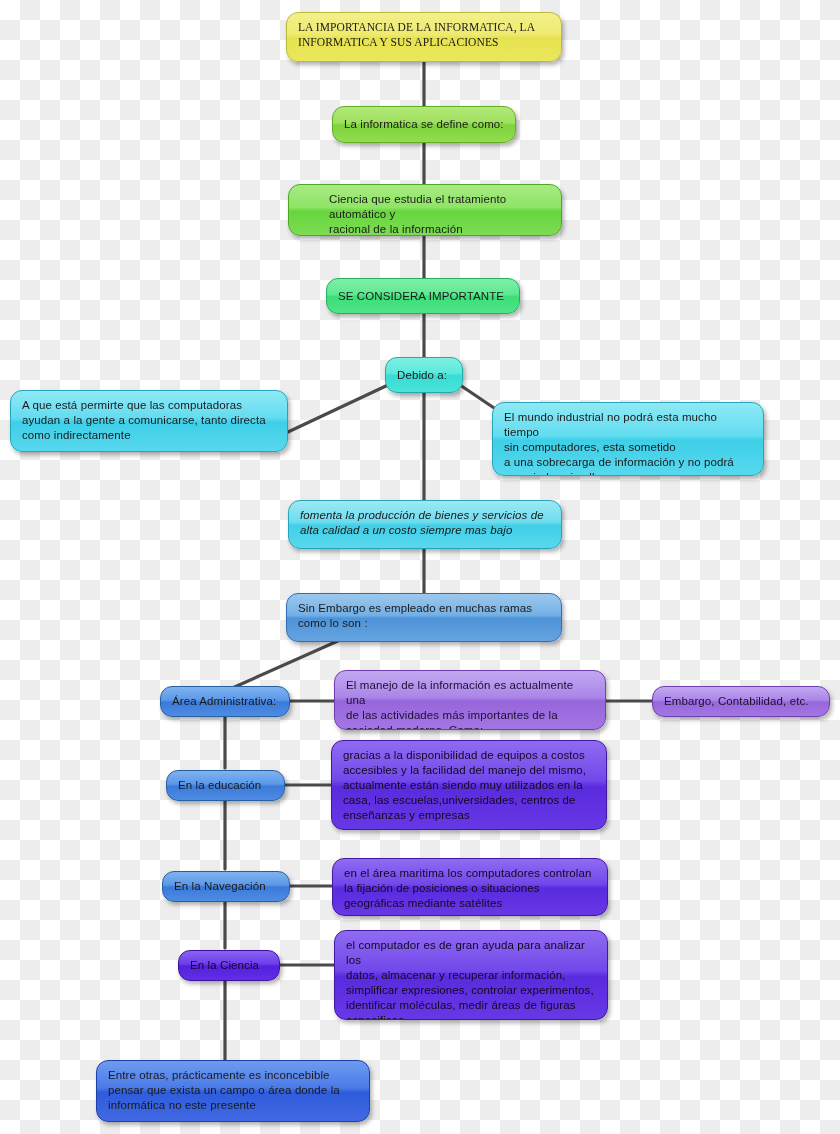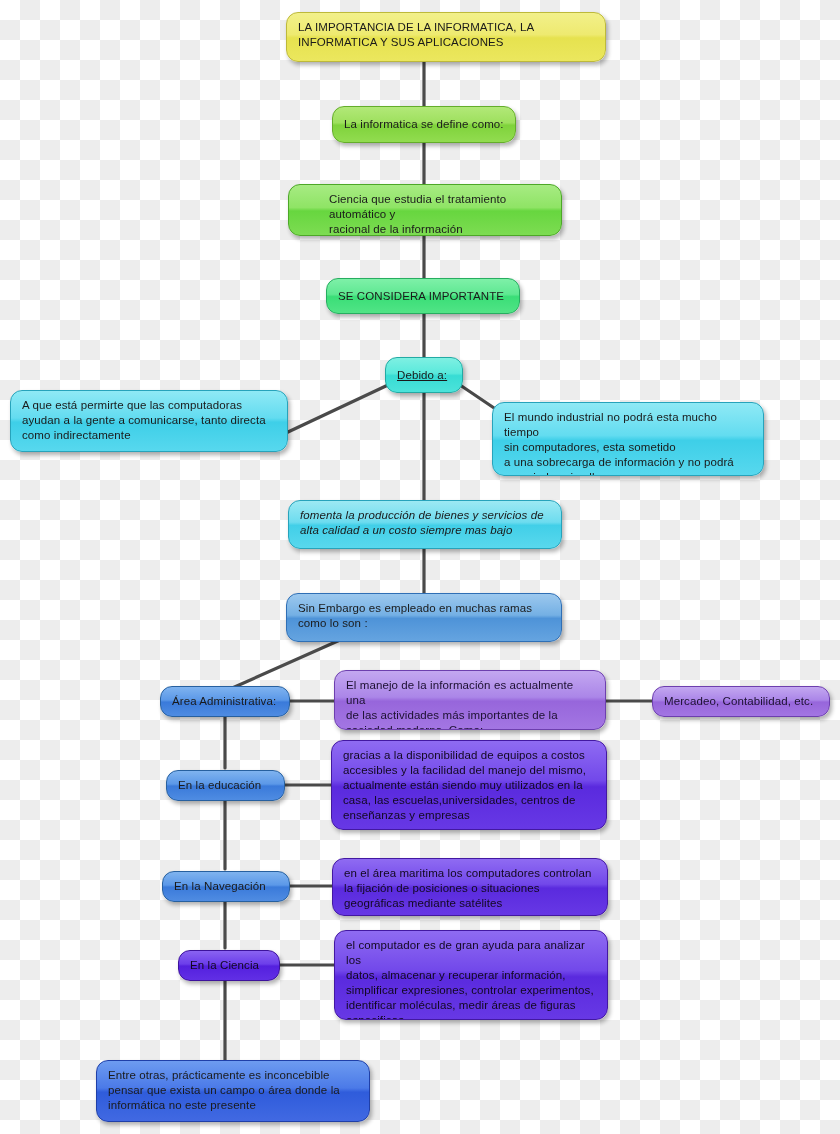--- a/index.html
+++ b/index.html
@@ -71,21 +71,20 @@
     border-color: #4da828;
     padding-left: 40px;
   }
   .c-green-mid {
     background: linear-gradient(to bottom, #7ef0a8 0%, #5fe892 45%, #3ade77 52%, #51e486 100%);
     border-color: #27ad60;
   }
   .c-teal {
     background: linear-gradient(to bottom, #7ef0e2 0%, #5ae9dc 45%, #37dcd4 52%, #4ce3da 100%);
     border-color: #22aaa4;
-    text-decoration: underline;
   }
   .c-cyan {
     background: linear-gradient(to bottom, #8fe9f5 0%, #63dcf0 45%, #3ecfe8 52%, #57d8ee 100%);
     border-color: #27a3bb;
   }
   .c-cyan2 {
     background: linear-gradient(to bottom, #9ce9f3 0%, #6ddcef 45%, #41cfe8 52%, #59d8ed 100%);
     border-color: #27a3bb;
     font-style: italic;
   }
@@ -153,21 +152,21 @@
       <line x1="225" y1="981" x2="225" y2="1062"></line>
 
       <line x1="285" y1="785" x2="333" y2="785"></line>
 
       <line x1="290" y1="886" x2="333" y2="886"></line>
 
       <line x1="280" y1="965" x2="335" y2="965"></line>
     </g>
   </svg>
 
-  <div class="node c-yellow center" style="left:286px; top:12px; width:320px; height:50px;">
+  <div class="node c-yellow center" style="left:286px; top:12px; width:276px; height:50px;font-family:Liberation Serif, serif;">
     <span class="txt">LA IMPORTANCIA DE LA INFORMATICA, LA
 INFORMATICA  Y SUS APLICACIONES</span>
   </div>
 
   <div class="node c-green-light mid" style="left:332px; top:106px; width:184px; height:37px;">
     <span class="txt">La informatica se define como:</span>
   </div>
 
   <div class="node c-green center" style="left:288px; top:184px; width:274px; height:52px;">
     <span class="txt">Ciencia que estudia el tratamiento automático y
@@ -209,21 +208,21 @@
     <span class="txt">Área Administrativa:</span>
   </div>
 
   <div class="node c-purple-light center" style="left:334px; top:670px; width:272px; height:60px;">
     <span class="txt">El manejo de la información es actualmente una
 de las actividades más importantes de la
 sociedad moderna, Como:</span>
   </div>
 
   <div class="node c-purple-light mid" style="left:652px; top:686px; width:178px; height:31px;">
-    <span class="txt">Mercadeo, Contabilidad, etc.</span>
+    <span class="txt">Embargo, Contabilidad, etc.</span>
   </div>
 
   <div class="node c-blue2 mid" style="left:166px; top:770px; width:119px; height:31px;">
     <span class="txt">En la educación</span>
   </div>
 
   <div class="node c-purple-deep center" style="left:331px; top:740px; width:276px; height:90px;">
     <span class="txt">gracias a la disponibilidad de equipos a costos
 accesibles y la facilidad del manejo del mismo,
 actualmente están siendo muy utilizados en la

